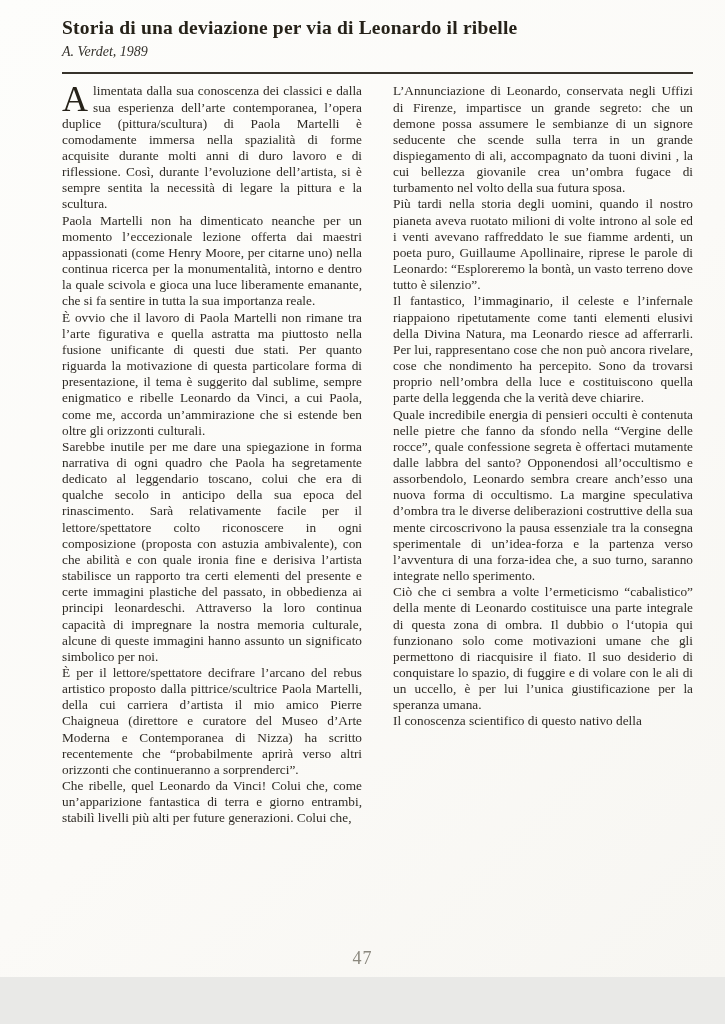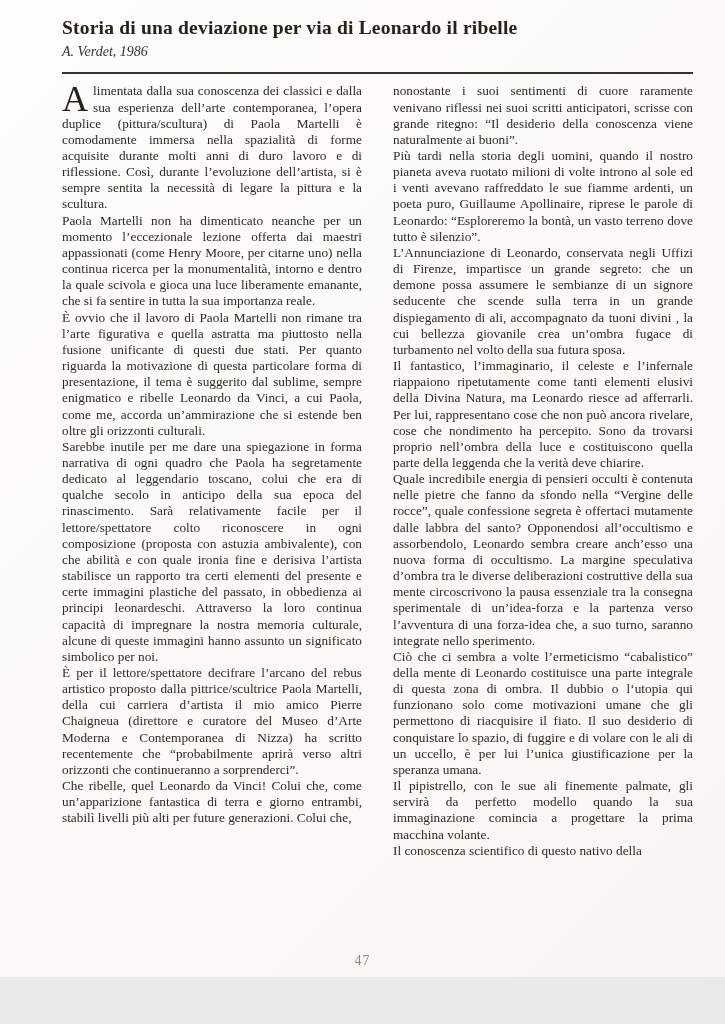--- a/index.html
+++ b/index.html
@@ -76,56 +76,54 @@
     font-style: italic;
     font-size: 14px;
     margin: 15px 4px 16px 0 !important;
   }
   .page-number {
     position: absolute;
     left: 0;
     right: 0;
     bottom: 8px;
     text-align: center;
-    font-size: 14px;
+    font-size: 18px;
     color: #8b887e;
     letter-spacing: 1px;
   }
 </style>
 </head>
 <body>
 
 <div class="page">
   <div class="page-inner">
 
     <header>
       <h1 class="article-title">Storia di una deviazione per via di Leonardo il ribelle</h1>
-      <div class="article-byline">A. Verdet, 1986</div>
+      <div class="article-byline">A. Verdet, 1989</div>
       <hr class="divider">
     </header>
 
     <div class="columns">
 
       <div class="column">
         <p><span class="dropcap">A</span><span>limentata dalla sua conoscenza dei classici e dalla sua esperienza dell’arte contemporanea, l’opera duplice (pittura/scultura) di Paola Martelli è comodamente immersa nella spazialità di forme acquisite durante molti anni di duro lavoro e di riflessione. Così, durante l’evoluzione dell’artista, si è sempre sentita la necessità di legare la pittura e la scultura.</span></p>
         <p>Paola Martelli non ha dimenticato neanche per un momento l’eccezionale lezione offerta dai maestri appassionati (come Henry Moore, per citarne uno) nella continua ricerca per la monumentalità, intorno e dentro la quale scivola e gioca una luce liberamente emanante, che si fa sentire in tutta la sua importanza reale.</p>
         <p>È ovvio che il lavoro di Paola Martelli non rimane tra l’arte figurativa e quella astratta ma piuttosto nella fusione unificante di questi due stati. Per quanto riguarda la motivazione di questa particolare forma di presentazione, il tema è suggerito dal sublime, sempre enigmatico e ribelle Leonardo da Vinci, a cui Paola, come me, accorda un’ammirazione che si estende ben oltre gli orizzonti culturali.</p>
         <p>Sarebbe inutile per me dare una spiegazione in forma narrativa di ogni quadro che Paola ha segretamente dedicato al leggendario toscano, colui che era di qualche secolo in anticipo della sua epoca del rinascimento. Sarà relativamente facile per il lettore/spettatore colto riconoscere in ogni composizione (proposta con astuzia ambivalente), con che abilità e con quale ironia fine e derisiva l’artista stabilisce un rapporto tra certi elementi del presente e certe immagini plastiche del passato, in obbedienza ai principi leonardeschi. Attraverso la loro continua capacità di impregnare la nostra memoria culturale, alcune di queste immagini hanno assunto un significato simbolico per noi.</p>
         <p>È per il lettore/spettatore decifrare l’arcano del rebus artistico proposto dalla pittrice/scultrice Paola Martelli, della cui carriera d’artista il mio amico Pierre Chaigneua (direttore e curatore del Museo d’Arte Moderna e Contemporanea di Nizza) ha scritto recentemente che “probabilmente aprirà verso altri orizzonti che continueranno a sorprenderci”.</p>
         <p>Che ribelle, quel Leonardo da Vinci! Colui che, come un’apparizione fantastica di terra e giorno entrambi, stabilì livelli più alti per future generazioni. Colui che,</p>
       </div>
 
       <div class="column">
-        <p>nonostante i suoi sentimenti di cuore raramente venivano riflessi nei suoi scritti anticipatori, scrisse con grande ritegno: “Il desiderio della conoscenza viene naturalmente ai buoni”.</p>
+        <p>L’Annunciazione di Leonardo, conservata negli Uffizi di Firenze, impartisce un grande segreto: che un demone possa assumere le sembianze di un signore seducente che scende sulla terra in un grande dispiegamento di ali, accompagnato da tuoni divini , la cui bellezza giovanile crea un’ombra fugace di turbamento nel volto della sua futura sposa.</p>
         <p>Più tardi nella storia degli uomini, quando il nostro pianeta aveva ruotato milioni di volte introno al sole ed i venti avevano raffreddato le sue fiamme ardenti, un poeta puro, Guillaume Apollinaire, riprese le parole di Leonardo: “Esploreremo la bontà, un vasto terreno dove tutto è silenzio”.</p>
-        <p>L’Annunciazione di Leonardo, conservata negli Uffizi di Firenze, impartisce un grande segreto: che un demone possa assumere le sembianze di un signore seducente che scende sulla terra in un grande dispiegamento di ali, accompagnato da tuoni divini , la cui bellezza giovanile crea un’ombra fugace di turbamento nel volto della sua futura sposa.</p>
         <p>Il fantastico, l’immaginario, il celeste e l’infernale riappaiono ripetutamente come tanti elementi elusivi della Divina Natura, ma Leonardo riesce ad afferrarli. Per lui, rappresentano cose che non può ancora rivelare, cose che nondimento ha percepito. Sono da trovarsi proprio nell’ombra della luce e costituiscono quella parte della leggenda che la verità deve chiarire.</p>
         <p>Quale incredibile energia di pensieri occulti è contenuta nelle pietre che fanno da sfondo nella “Vergine delle rocce”, quale confessione segreta è offertaci mutamente dalle labbra del santo? Opponendosi all’occultismo e assorbendolo, Leonardo sembra creare anch’esso una nuova forma di occultismo. La margine speculativa d’ombra tra le diverse deliberazioni costruttive della sua mente circoscrivono la pausa essenziale tra la consegna sperimentale di un’idea-forza e la partenza verso l’avventura di una forza-idea che, a suo turno, saranno integrate nello sperimento.</p>
         <p>Ciò che ci sembra a volte l’ermeticismo “cabalistico” della mente di Leonardo costituisce una parte integrale di questa zona di ombra. Il dubbio o l‘utopia qui funzionano solo come motivazioni umane che gli permettono di riacquisire il fiato. Il suo desiderio di conquistare lo spazio, di fuggire e di volare con le ali di un uccello, è per lui l’unica giustificazione per la speranza umana.</p>
-        <p>Il pipistrello, con le sue ali finemente palmate, gli servirà da perfetto modello quando la sua immaginazione comincia a progettare la prima macchina volante.</p>
         <p>Il conoscenza scientifico di questo nativo della</p>
       </div>
 
     </div>
   </div>
 
   <div class="page-number">47</div>
 </div>
 
 </body></html>

